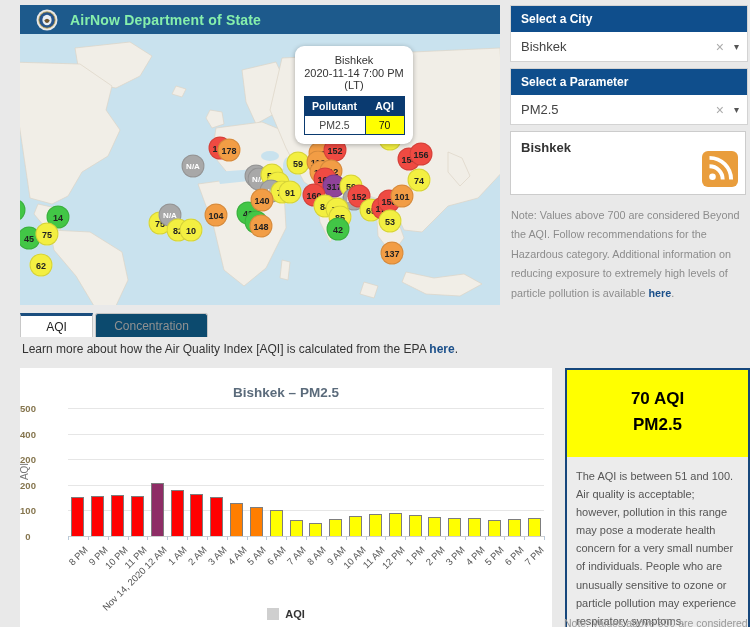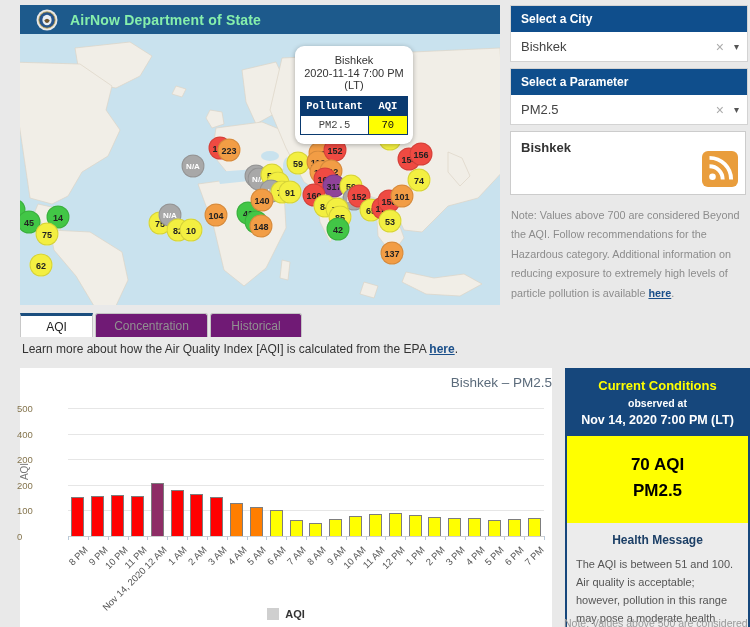--- a/index.html
+++ b/index.html
@@ -16,55 +16,55 @@
   #map svg.land{position:absolute;left:0;top:0;}
   .marker{position:absolute;width:23px;height:23px;border-radius:50%;display:flex;align-items:center;justify-content:center;
     font-size:9px;font-weight:bold;color:#222;transform:translate(-50%,-50%);box-shadow:inset 0 0 0 1px rgba(0,0,0,0.12);}
   .marker.na{color:#fff;font-size:8px;}
   
   #popup{position:absolute;left:275px;top:12px;width:110px;background:#fff;border-radius:9px;z-index:10;
     box-shadow:0 1px 5px rgba(0,0,0,.3);padding:8px 4px 9px;text-align:center;}
   #popup .city{font-size:11px;color:#333;}
   #popup .dt{font-size:11px;color:#333;margin-top:1px;}
   #popup .tz{font-size:11px;color:#333;}
-  #popup table{border-collapse:collapse;margin:5px auto 0;font-family:Liberation Mono, monospace;}
+  #popup table{border-collapse:collapse;margin:5px auto 0;}
   #popup th{background:#0a3a70;color:#fff;font-size:10.5px;padding:3px 5px;border:1px solid #0a3a70;}
   #popup td{font-size:10.5px;padding:3px 5px;border:1px solid #0a3a70;}
   #popup td.poll{background:#fff;color:#444;width:50px;}
   #popup td.aqi{background:#ffff00;color:#111;width:28px;font-weight:normal;}
   #popup-pointer{position:absolute;left:299px;top:96px;z-index:9;width:0;height:0;
     border-left:10px solid transparent;border-right:10px solid transparent;border-top:12px solid #fff;}
 
   
   .side-panel{position:absolute;left:510px;width:236px;background:#fff;border:1px solid #d3d3d3;}
   .side-panel .ph{background:#0f4e8c;color:#fff;font-weight:bold;font-size:12px;padding:6px 10px;}
   .select-row{display:flex;align-items:center;height:29px;padding:0 8px 0 10px;}
   .select-row .val{flex:1;font-size:13px;color:#444;}
   .select-row .clear{color:#aaa;font-size:14px;margin-right:10px;cursor:pointer;}
   .select-row .caret{color:#555;font-size:10px;cursor:pointer;}
   #rss-box{position:absolute;left:510px;top:131px;width:234px;height:62px;background:#fff;border:1px solid #ccc;}
   #rss-box .lbl{position:absolute;left:10px;top:8px;font-size:13px;font-weight:bold;color:#333;}
   #rss-box .rss{position:absolute;right:7px;bottom:7px;display:flex;}
   #side-note{position:absolute;left:511px;top:206px;width:233px;font-size:10.8px;color:#8c8c8c;line-height:1.8;}
-  a.lnk{color:#1a4f8a;font-weight:bold;text-decoration:underline;cursor:pointer;}
+  a.lnk{color:#1a4f8a;font-weight:bold;cursor:pointer;}
 
   
   #tabs{position:absolute;left:20px;top:313px;display:flex;align-items:flex-end;}
   .tab{height:24px;display:flex;align-items:center;justify-content:center;font-size:12px;cursor:pointer;box-sizing:border-box;}
   .tab.active{width:73px;background:#fff;border-top:3px solid #1b4e7e;border-left:1px solid #c8c8c8;border-right:1px solid #c8c8c8;color:#222;}
-  .tab.inactive{background:#701a75;color:#919191;border:1px solid #c4c4c4;border-bottom:none;border-radius:3px 3px 0 0;margin-left:2px;}
+  .tab.inactive{background:#0c4a6e;color:#919191;border:1px solid #c4c4c4;border-bottom:none;border-radius:3px 3px 0 0;margin-left:2px;}
   #tab-concentration{width:113px;} #tab-historical{width:92px;}
   #learn-more{position:absolute;left:22px;top:342px;font-size:12px;color:#333;}
 
   
   #chart-panel{position:absolute;left:20px;top:368px;width:532px;height:259px;background:#fff;}
-  #chart-title{position:absolute;left:0;top:7px;width:100%;text-align:right;font-size:13.5px;color:#5b6b7b;}
+  #chart-title{position:absolute;left:0;top:17px;width:100%;text-align:center;font-size:13.5px;color:#5b6b7b;font-weight:bold;}
   #ylabel{position:absolute;left:-4px;top:98px;font-size:10px;color:#777;transform:rotate(-90deg);}
   #yticks{position:absolute;left:0;top:40px;width:40px;height:128px;}
-  #yticks span{position:absolute;right:3px;width:40px;text-align:left;font-size:9.5px;color:#85754e;}
+  #yticks span{position:absolute;right:12px;width:40px;text-align:center;font-size:9.5px;color:#85754e;font-weight:bold;}
   #plot{position:absolute;left:48px;top:40px;width:476px;height:128px;}
   .gridline{position:absolute;left:0;width:100%;height:1px;background:#e6e6e6;}
   .gridline.zero{background:#cfcfcf;}
   .bar{position:absolute;bottom:0;width:13px;box-sizing:border-box;border:1px solid #7d7d7d;border-bottom:none;}
   .xtick{position:absolute;top:128px;width:1px;height:4px;background:#b9c9d9;}
   #xlabels{position:absolute;left:48px;top:176px;width:476px;height:60px;}
   #xlabels span{position:absolute;top:0;white-space:nowrap;font-size:9.5px;color:#555;
     transform:translateX(-100%) rotate(-45deg);transform-origin:100% 0;}
   #legend{position:absolute;left:0;top:240px;width:100%;display:flex;align-items:center;justify-content:center;gap:6px;}
   #legend .swatch{width:12px;height:12px;background:#cfcfcf;}
@@ -121,31 +121,31 @@
         <path d="M344 248 l14 4 l-4 12 l-14 -4 z"></path>
       </g>
       <g fill="#c9e2ee" stroke="none">
         <ellipse cx="250" cy="122" rx="9" ry="5"></ellipse>
         <ellipse cx="268" cy="132" rx="5" ry="9"></ellipse>
         <path d="M196 138 l52 -4 l8 10 l-56 6 z"></path>
       </g>
     </svg>
     <div id="markers">
         <div class="marker" style="background: rgb(66, 198, 70); left: -6px; top: 176px;"></div>
-        <div class="marker" style="background: rgb(66, 198, 70); left: 9px; top: 188px;">45</div>
+        <div class="marker" style="background: rgb(66, 198, 70); left: 9px; top: 204px;">45</div>
         <div class="marker" style="background: rgb(66, 198, 70); left: 38px; top: 183px;">14</div>
         <div class="marker" style="background: rgb(243, 239, 65); left: 27px; top: 200px;">75</div>
         <div class="marker" style="background: rgb(243, 239, 65); left: 21px; top: 231px;">62</div>
         <div class="marker" style="background: rgb(243, 239, 65); left: 140px; top: 189px;">75</div>
         <div class="marker na" style="background: rgb(168, 168, 168); left: 150px; top: 181px;">N/A</div>
         <div class="marker" style="background: rgb(243, 239, 65); left: 158px; top: 196px;">82</div>
         <div class="marker" style="background: rgb(243, 239, 65); left: 171px; top: 196px;">10</div>
         <div class="marker" style="background: rgb(242, 157, 69); left: 196px; top: 181px;">104</div>
         <div class="marker" style="background: rgb(239, 74, 66); left: 200px; top: 114px;">152</div>
-        <div class="marker" style="background: rgb(242, 157, 69); left: 209px; top: 116px;">223</div>
+        <div class="marker" style="background: rgb(242, 157, 69); left: 209px; top: 116px;">178</div>
         <div class="marker na" style="background: rgb(168, 168, 168); left: 173px; top: 132px;">N/A</div>
         <div class="marker na" style="background: rgb(168, 168, 168); left: 236px; top: 142px;">N/A</div>
         <div class="marker" style="background: rgb(66, 198, 70); left: 228px; top: 179px;">43</div>
         <div class="marker" style="background: rgb(66, 198, 70); left: 236px; top: 188px;">14</div>
         <div class="marker" style="background: rgb(242, 157, 69); left: 241px; top: 192px;">148</div>
         <div class="marker na" style="background: rgb(168, 168, 168); left: 239px; top: 145px;">N/A</div>
         <div class="marker" style="background: rgb(243, 239, 65); left: 252px; top: 141px;">57</div>
         <div class="marker" style="background: rgb(243, 239, 65); left: 258px; top: 149px;">74</div>
         <div class="marker na" style="background: rgb(168, 168, 168); left: 251px; top: 157px;">N/A</div>
         <div class="marker" style="background: rgb(243, 239, 65); left: 262px; top: 158px;">78</div>
@@ -195,21 +195,20 @@
         </tr>
       </tbody>
         </table>
     </div>
     <div id="popup-pointer"></div>
   </div>
 
   <div id="tabs">
     <div class="tab active">AQI</div>
     <div class="tab inactive" id="tab-concentration">Concentration</div>
-    <div class="tab inactive" id="tab-historical">Historical</div>
   </div>
 
   <div id="learn-more"><span>Learn more about how the Air Quality Index [AQI] is calculated from the EPA </span><a class="lnk">here</a><span>.</span></div>
 
   <div id="chart-panel">
     <div id="chart-title">Bishkek – PM2.5</div>
     <div id="ylabel">AQI</div>
     <div id="yticks">
         <span style="top: 123px;">0</span>
         <span style="top: 97.4px;">100</span>
@@ -333,30 +332,24 @@
         <circle cx="7" cy="17.2" r="2.2" fill="#fff"></circle>
         <path d="M5 10.2 a8.8 8.8 0 0 1 8.8 8.8" stroke="#fff" stroke-width="2.6" fill="none"></path>
         <path d="M5 4.6 a14.4 14.4 0 0 1 14.4 14.4" stroke="#fff" stroke-width="2.6" fill="none"></path>
       </svg>
     </span>
   </div>
 
   <div id="side-note"><span>Note: Values above 700 are considered Beyond the AQI. Follow recommendations for the Hazardous category. Additional information on reducing exposure to extremely high levels of particle pollution is available </span><a class="lnk">here</a><span>.</span></div>
 
   <div id="conditions">
-    <div id="cond-head">
-      <div class="t1">Current Conditions</div>
-      <div class="t2">observed at</div>
-      <div class="t3">Nov 14, 2020 7:00 PM (LT)</div>
-    </div>
     <div id="cond-aqi">
       <div>70 AQI</div>
       <div>PM2.5</div>
     </div>
     <div id="cond-health">
-      <div class="ht">Health Message</div>
       <div class="hb">The AQI is between 51 and 100. Air quality is acceptable; however, pollution in this range may pose a moderate health concern for a very small number of individuals. People who are unusually sensitive to ozone or particle pollution may experience respiratory symptoms.</div>
     </div>
   </div>
 
   <div id="bottom-note">Note: Values above 500 are considered Beyond the</div>
 
 </div>
 
 </body></html>

